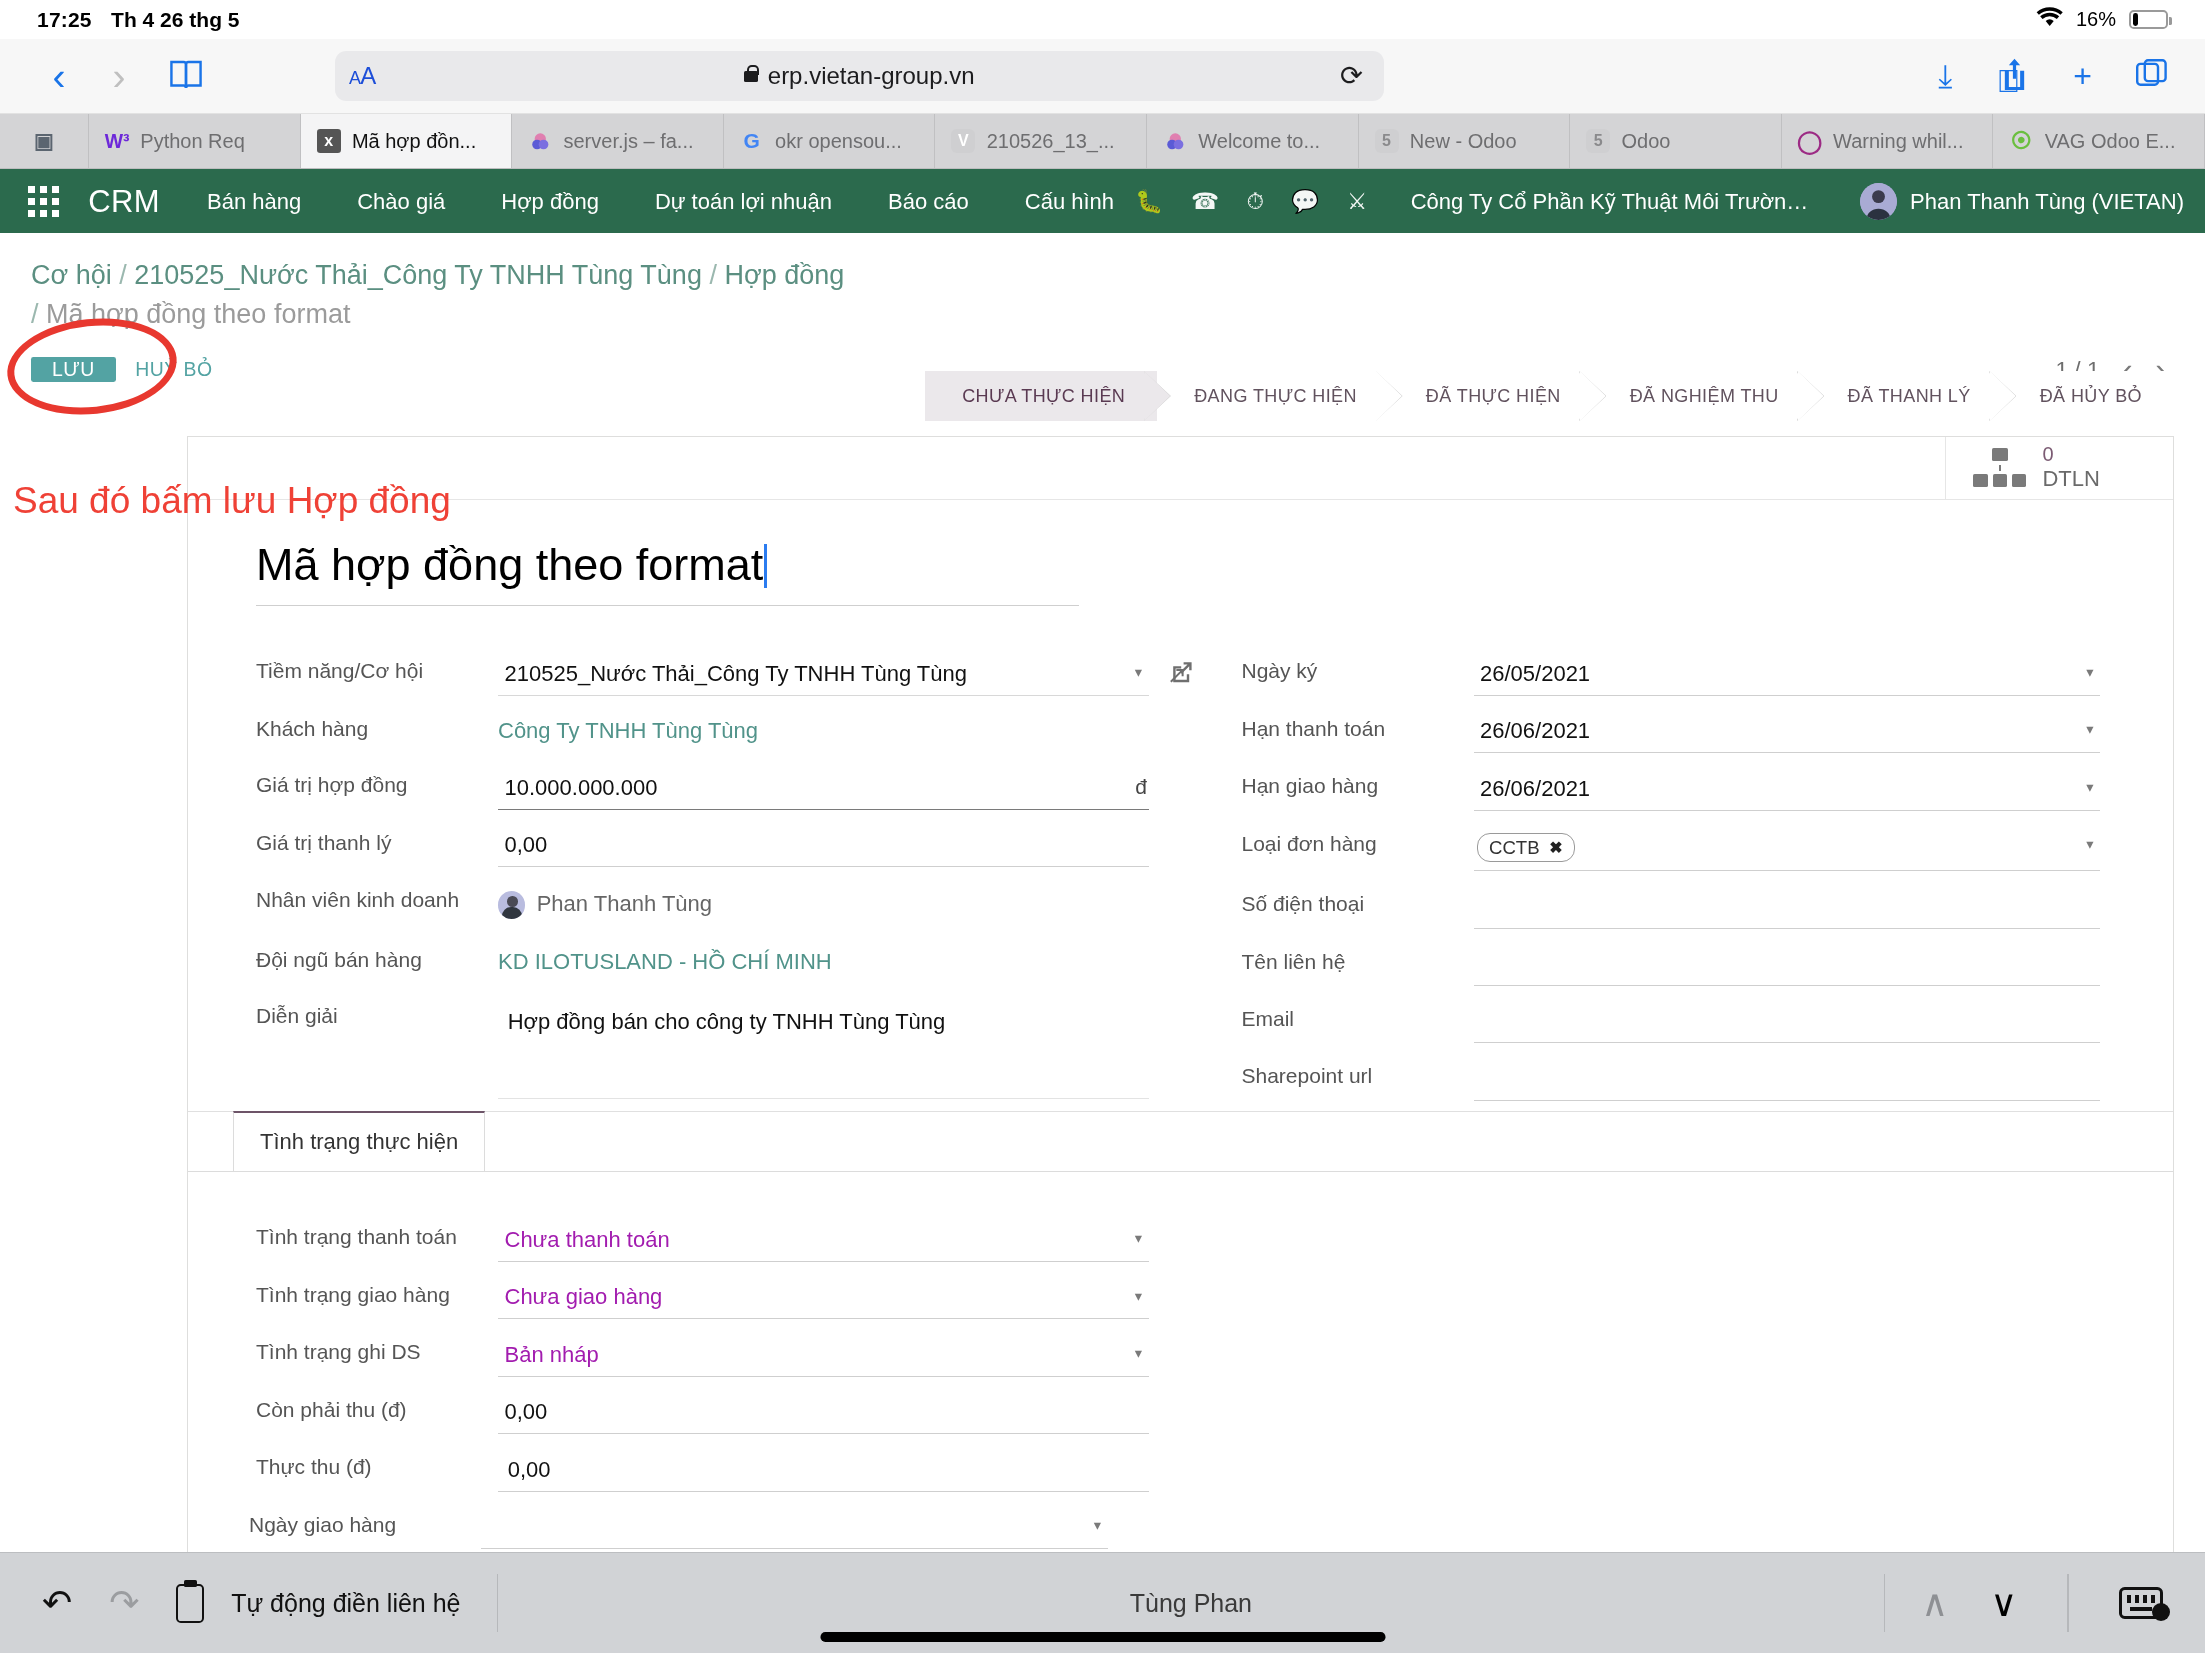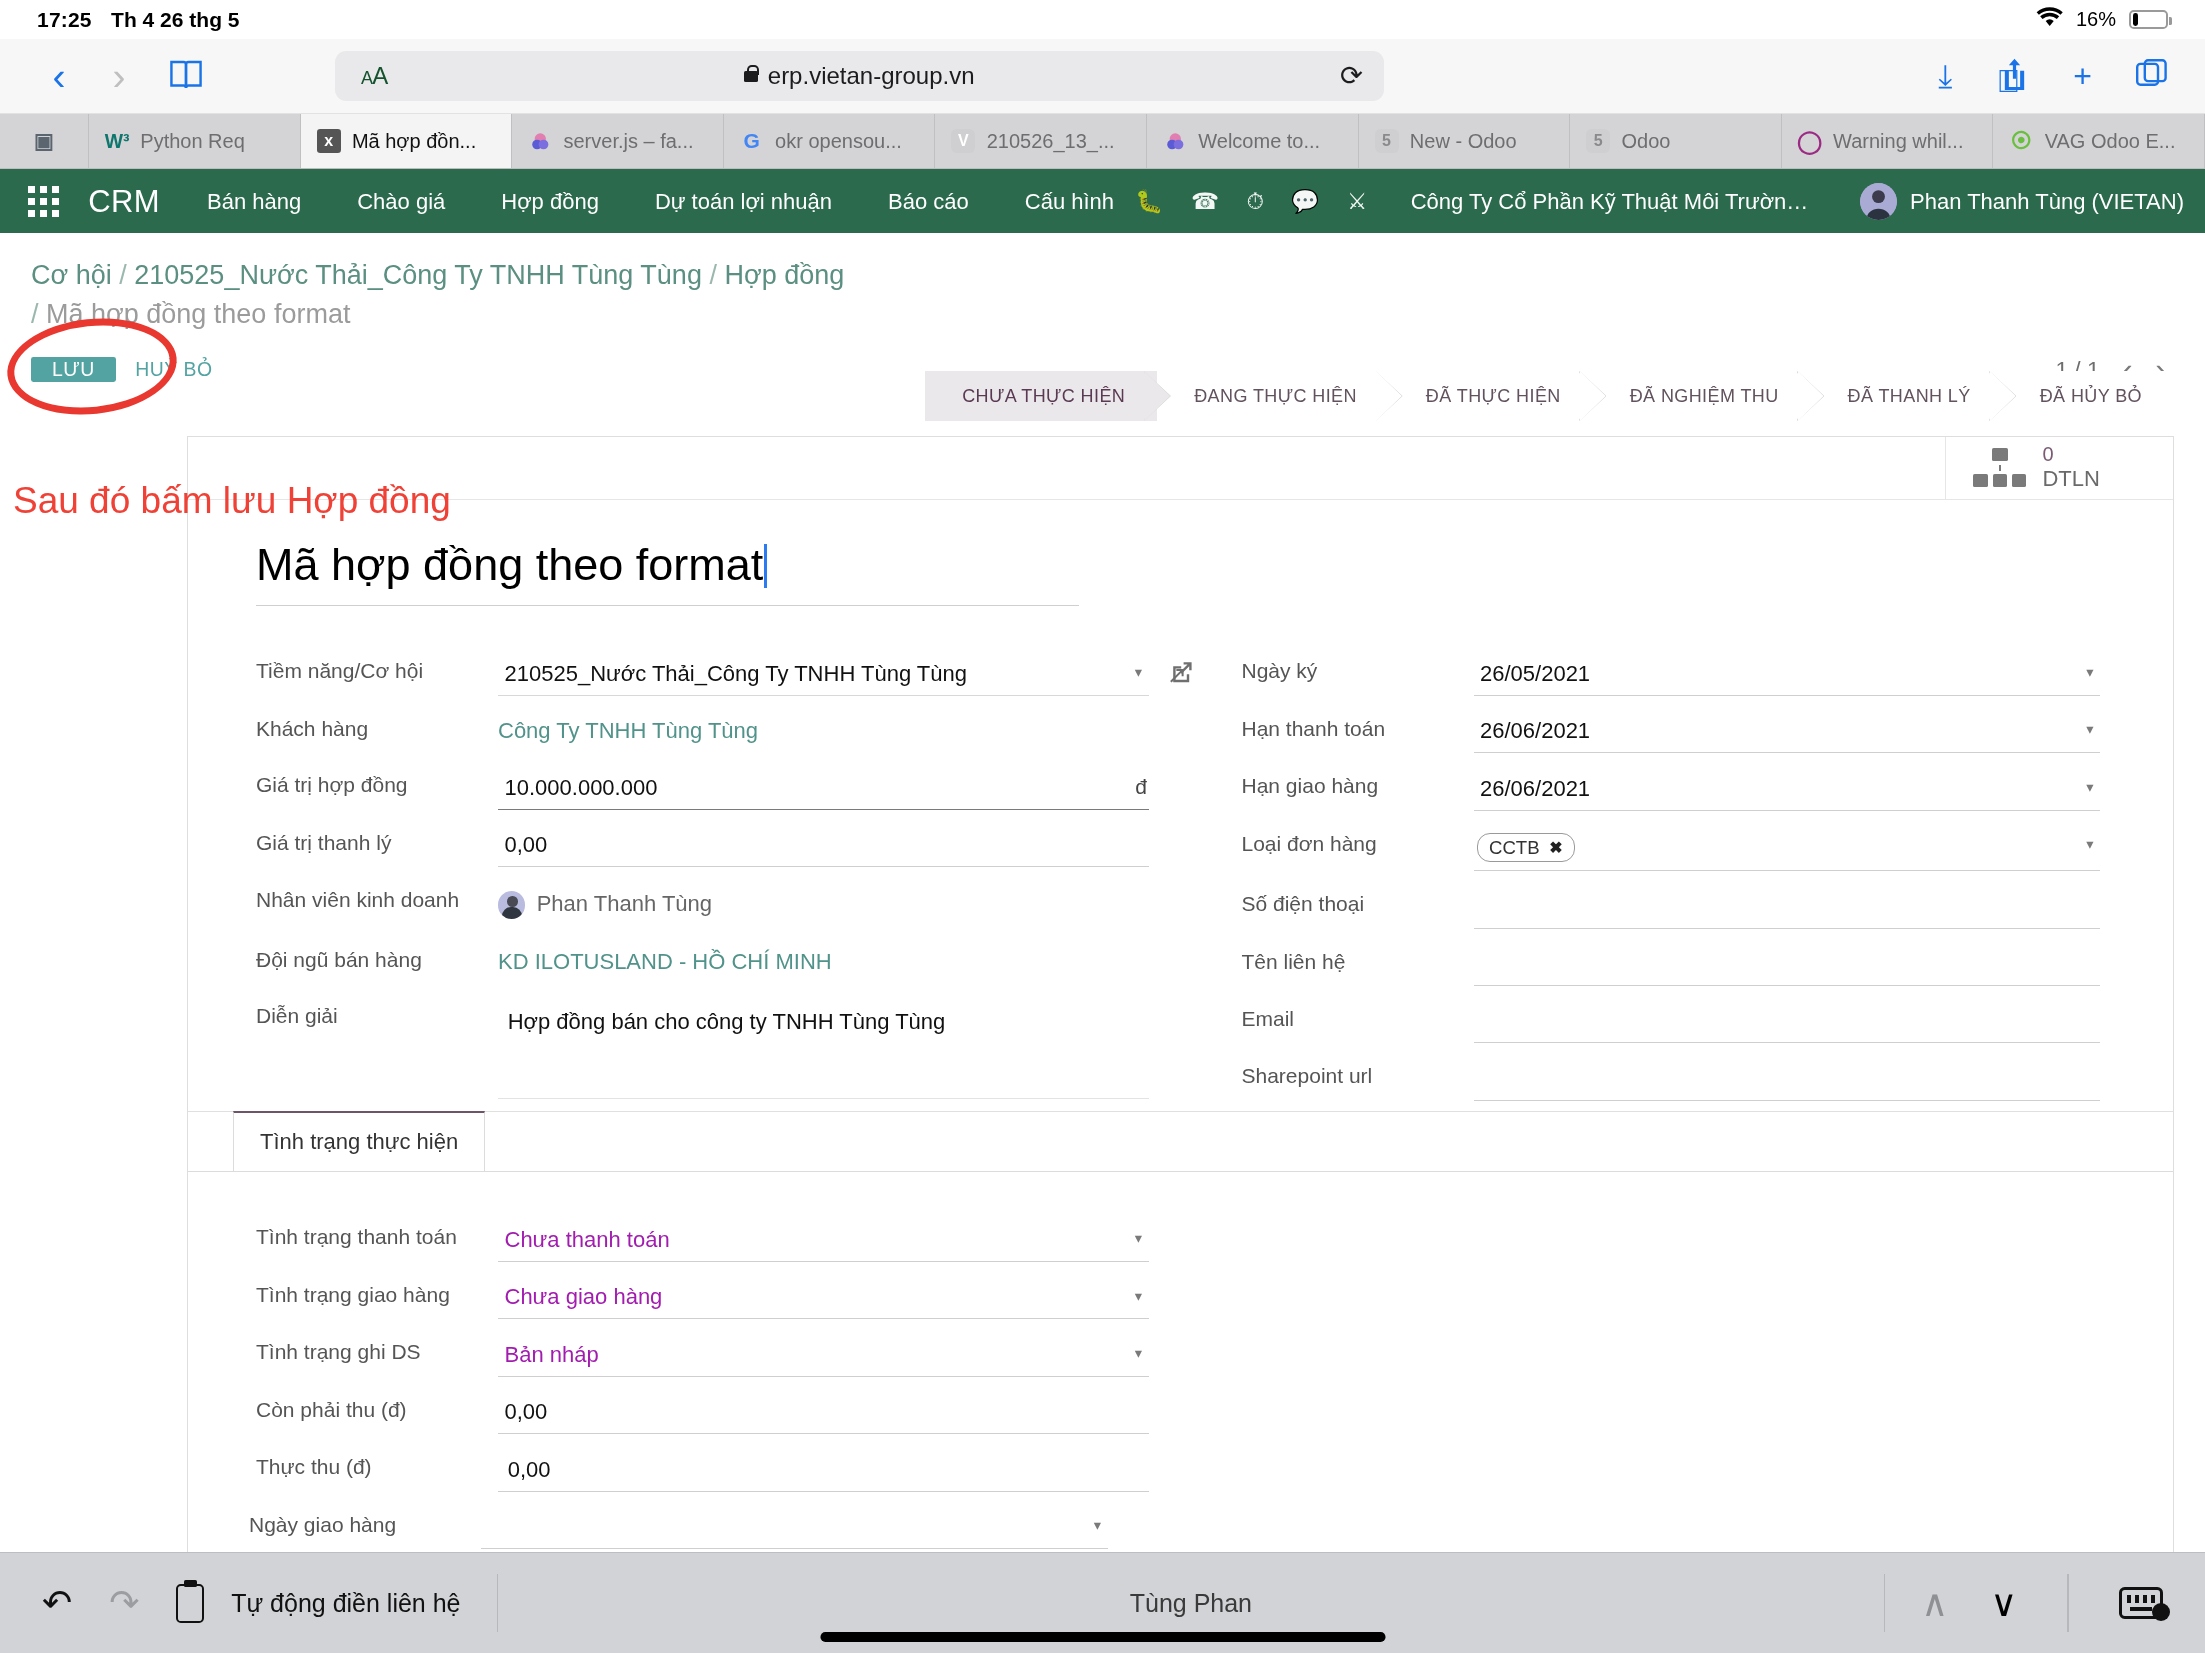--- a/index.html
+++ b/index.html
@@ -38,21 +38,21 @@
     display: flex; align-items: center; background: #f7f7f7;
     border-bottom: 0.8px solid #e2e2e2; padding: 0 29px;
   }
   .nav-btn { width: 60px; text-align: center; font-size: 39px; line-height: 1; color: #1a74e8; }
   .nav-btn.disabled { color: #bfbfbf; }
   .book-btn { width: 73px; text-align:center; }
   .urlfield {
     flex: 0 0 1049px; margin-left: 113px; height: 50px; background: #e9e9eb;
     border-radius: 11.3px; display: flex; align-items: center; position: relative;
   }
-  .aa { position:absolute; left: 26px; font-size: 24px; color: #14532d; letter-spacing:-0.8px;}
+  .aa { position:absolute; left: 14px; font-size: 24px; color: #1d4ed8; letter-spacing:-0.8px;}
   .aa .small { font-size: 18px; }
   .url-center { flex:1; display:flex; align-items:center; justify-content:center; gap:9.7px; }
   .url-text { font-size: 24px; color: #1c1c1e; }
   .lock { width: 13.7px; height: 11.3px; background: #1c1c1e; border-radius: 1.6px; position: relative; display:inline-block; margin-bottom:-1.6px;}
   .lock::before {
     content:""; position:absolute; left:2.8px; top:-6.5px; width:8px; height:8px;
     border: 2px solid #1c1c1e; border-bottom: none; border-radius: 4.8px 4.8px 0 0;
   }
   .reload { position:absolute; right: 21px; font-size: 27.4px; color: #1c1c1e; }
   .safari-right { margin-left: auto; display: flex; align-items: center; gap: 44px; padding-right: 8px;}
@@ -67,21 +67,21 @@
   .tab {
     flex: 1 1 0; min-width: 0; display: flex; align-items: center; gap: 11.3px;
     padding: 0 16px; border-right: 0.8px solid #c0c0c2; background: #d4d4d6;
     font-size: 20px; color: #6e6e70; white-space: nowrap; overflow: hidden;
   }
   .tab.active { background: #f4f4f5; color: #111; }
   .tab.narrow { flex: 0 0 89px; justify-content:center; padding:0; }
   .tab-label { overflow: hidden; text-overflow: ellipsis; }
   .favicon { width: 24px; height: 24px; flex: 0 0 24px; display:flex; align-items:center; justify-content:center;
              font-size: 18px; font-weight: 700; border-radius: 4px; }
-  .fav-w3 { color: #0f766e; font-size:19.4px; }
+  .fav-w3 { color: #6d28d9; font-size:19.4px; }
   .fav-x { background:#555; color:#fff; border-radius:3.2px; font-size:16px; }
   .fav-g { color:#4285f4; font-weight:700; font-size:21px; }
   .fav-v { background:#cfcfd1; color:#fff; border-radius:5.7px; font-size:16px; }
   .fav-5 { background:#cfcfd1; color:#8a8a8c; border-radius:5.7px; font-size:16px; }
   .fav-o { color:#9c2a84; font-size:22.6px; }
   .fav-leaf { color:#6abf3f; font-size:21px; }
   .fav-sq { color:#5b6570; font-size:21px; }
 
   
   .odoo-nav {

